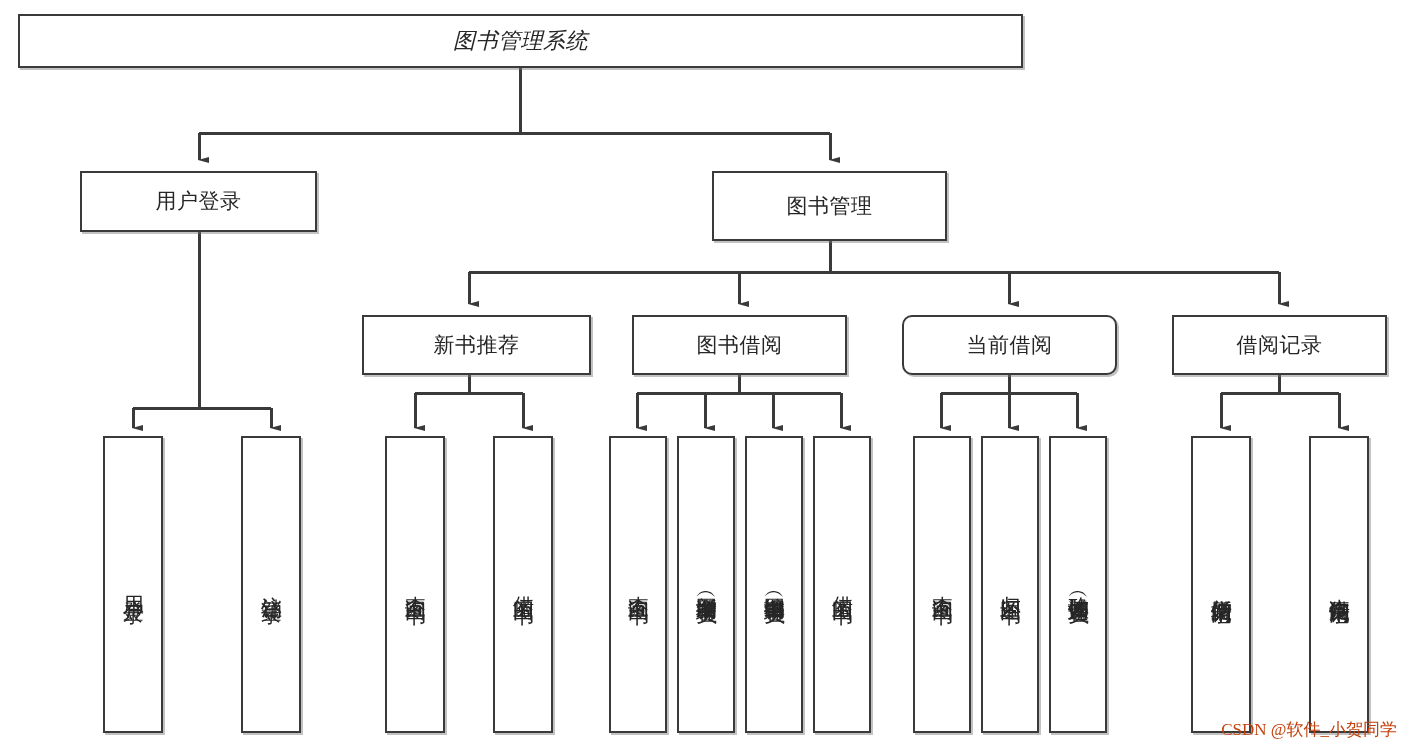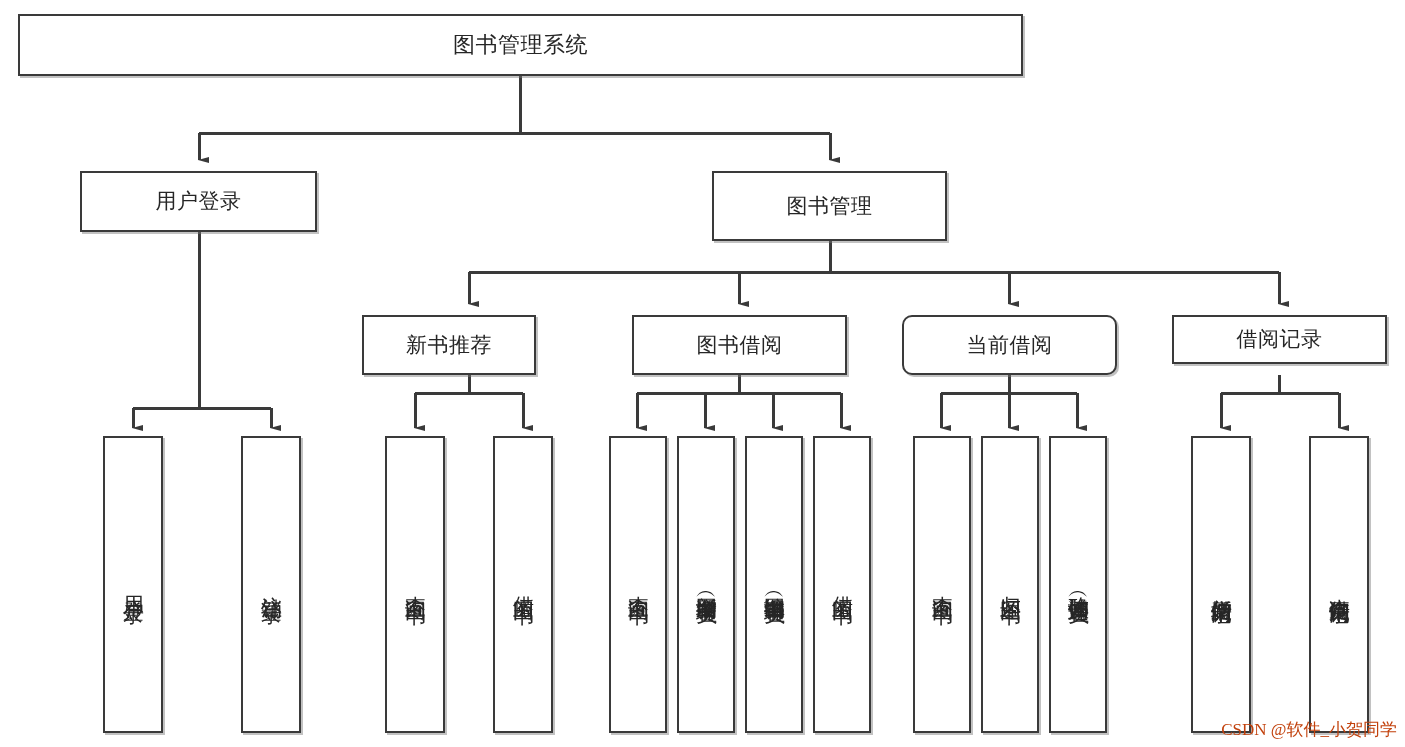--- a/index.html
+++ b/index.html
@@ -123,41 +123,41 @@
       <path d="M1009,393 L1009,428" marker-end="url(#arrowhead)"></path>
       <path d="M1077,393 L1077,428" marker-end="url(#arrowhead)"></path>
 
       <path d="M1279,375 L1279,393"></path>
       <path d="M1221,393 L1339,393"></path>
       <path d="M1221,393 L1221,428" marker-end="url(#arrowhead)"></path>
       <path d="M1339,393 L1339,428" marker-end="url(#arrowhead)"></path>
     </g>
   </svg>
 
-  <div class="node root" style="left:18px; top:14px; width:1005px; height:62px;">
+  <div class="node root" style="left:18px; top:14px; width:1005px; height:54px;font-style:italic;">
     <span class="node-label">图书管理系统</span>
   </div>
 
   <div class="node level2" style="left:80px; top:171px; width:237px; height:61px;">
     <span class="node-label">用户登录</span>
   </div>
   <div class="node level2" style="left:712px; top:171px; width:235px; height:70px;">
     <span class="node-label">图书管理</span>
   </div>
 
-  <div class="node level3" style="left:362px; top:315px; width:174px; height:60px;">
+  <div class="node level3" style="left:362px; top:315px; width:229px; height:60px;">
     <span class="node-label">新书推荐</span>
   </div>
   <div class="node level3" style="left:632px; top:315px; width:215px; height:60px;">
     <span class="node-label">图书借阅</span>
   </div>
   <div class="node level3" style="left:902px; top:315px; width:215px; height:60px;border-radius:10px;">
     <span class="node-label">当前借阅</span>
   </div>
-  <div class="node level3" style="left:1172px; top:315px; width:215px; height:49px;">
+  <div class="node level3" style="left:1172px; top:315px; width:215px; height:60px;">
     <span class="node-label">借阅记录</span>
   </div>
 
   <div class="node leaf" style="left:103px; top:436px; width:60px; height:297px;">
     <span class="node-label">用户登录</span>
   </div>
   <div class="node leaf" style="left:241px; top:436px; width:60px; height:297px;">
     <span class="node-label">注销登录</span>
   </div>
 

